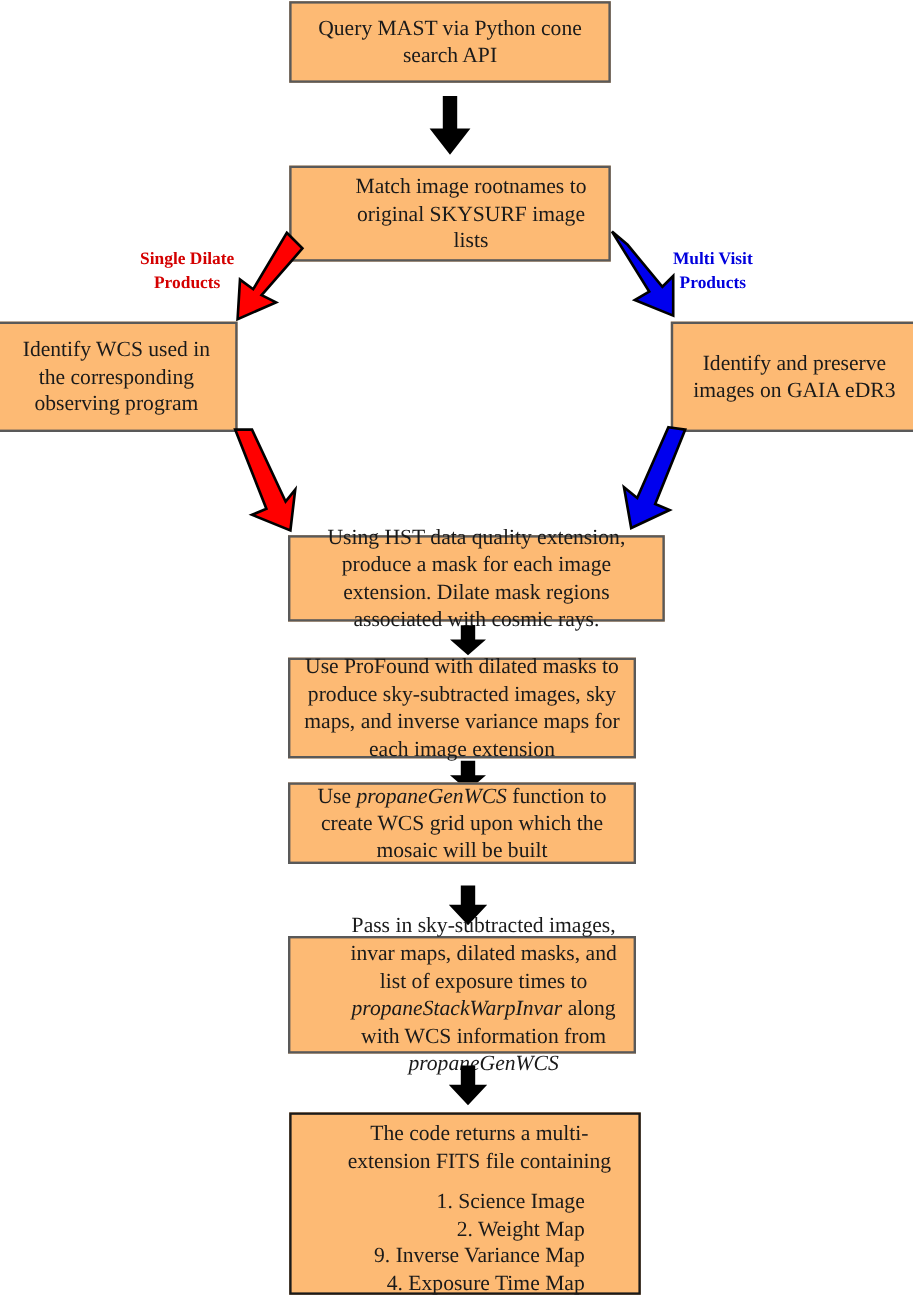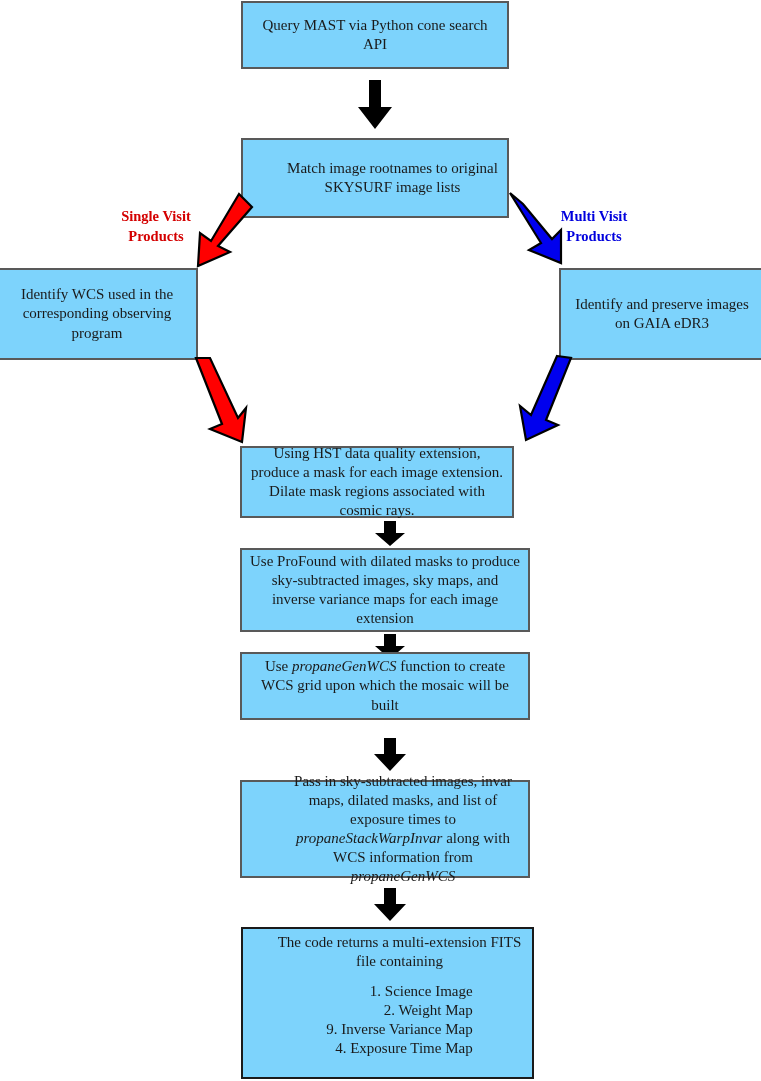--- a/index.html
+++ b/index.html
@@ -12,27 +12,27 @@
     width: 761px;
     height: 1081px;
     background: #ffffff;
     overflow: hidden;
     font-family: "Liberation Serif", "DejaVu Serif", serif;
   }
   .node {
     position: absolute;
     box-sizing: border-box;
     border: 2px solid #595959;
-    background: #7dd3fc;
+    background: #fdba74;
     display: flex;
     align-items: center;
     justify-content: center;
     text-align: center;
     color: #1a1a1a;
-    font-size: 15px;
+    font-size: 18px;
     line-height: 1.27;
     padding: 6px 8px;
   }
   .node .inner { width: 100%; }
   .node.black-border { border: 2px solid #1a1a1a; }
 
   .italic { font-style: italic; }
 
   .branch-label {
     position: absolute;
@@ -75,21 +75,21 @@
 
   <svg class="arrow-svg" style="left:357px; top:80px;" width="36" height="50" viewBox="0 0 36 50">
     <polygon points="12,0 24,0 24,27 35,27 18,49 1,27 12,27" fill="#000000"></polygon>
   </svg>
 
   <div class="node" style="left:241px; top:138px; width:268px; height:80px;padding-left:43px;">
     <div class="inner">Match image rootnames to original SKYSURF image lists</div>
   </div>
 
   <div class="branch-label red" style="left:110px; top:207px; width:92px;">
-    <div>Single Visit</div>
+    <div>Single Dilate</div>
     <div>Products</div>
   </div>
 
   <div class="branch-label blue" style="left:548px; top:207px; width:92px;">
     <div>Multi Visit</div>
     <div>Products</div>
   </div>
 
   <svg class="arrow-svg" style="left:192px; top:192px;" width="62" height="84" viewBox="0 0 62 84">
     <polygon points="47,2 60,15 26,54 38,60 6,74 8,41 19,49" fill="#ff0000" stroke="#000000" stroke-width="2.2" stroke-linejoin="miter"></polygon>
@@ -108,21 +108,21 @@
   </div>
 
   <svg class="arrow-svg" style="left:188px; top:356px;" width="62" height="90" viewBox="0 0 62 90">
     <polygon points="8,2 22,2 50,62 58,52 54,86 22,73 34,68" fill="#ff0000" stroke="#000000" stroke-width="2.2" stroke-linejoin="miter"></polygon>
   </svg>
 
   <svg class="arrow-svg" style="left:514px; top:354px;" width="62" height="92" viewBox="0 0 62 92">
     <polygon points="43,2 57,4 32,66 44,71 12,86 6,52 17,61" fill="#0000ee" stroke="#000000" stroke-width="2.2" stroke-linejoin="miter"></polygon>
   </svg>
 
-  <div class="node" style="left:240px; top:446px; width:274px; height:72px;">
+  <div class="node" style="left:240px; top:446px; width:314px; height:72px;">
     <div class="inner">Using HST data quality extension, produce a mask for each image extension. Dilate mask regions associated with cosmic rays.</div>
   </div>
 
   <svg class="arrow-svg" style="left:374px; top:521px;" width="32" height="26" viewBox="0 0 32 26">
     <polygon points="10,0 22,0 22,12 31,12 16,25 1,12 10,12" fill="#000000"></polygon>
   </svg>
 
   <div class="node" style="left:240px; top:548px; width:290px; height:84px;">
     <div class="inner">Use ProFound with dilated masks to produce sky-subtracted images, sky maps, and inverse variance maps for each image extension</div>
   </div>

